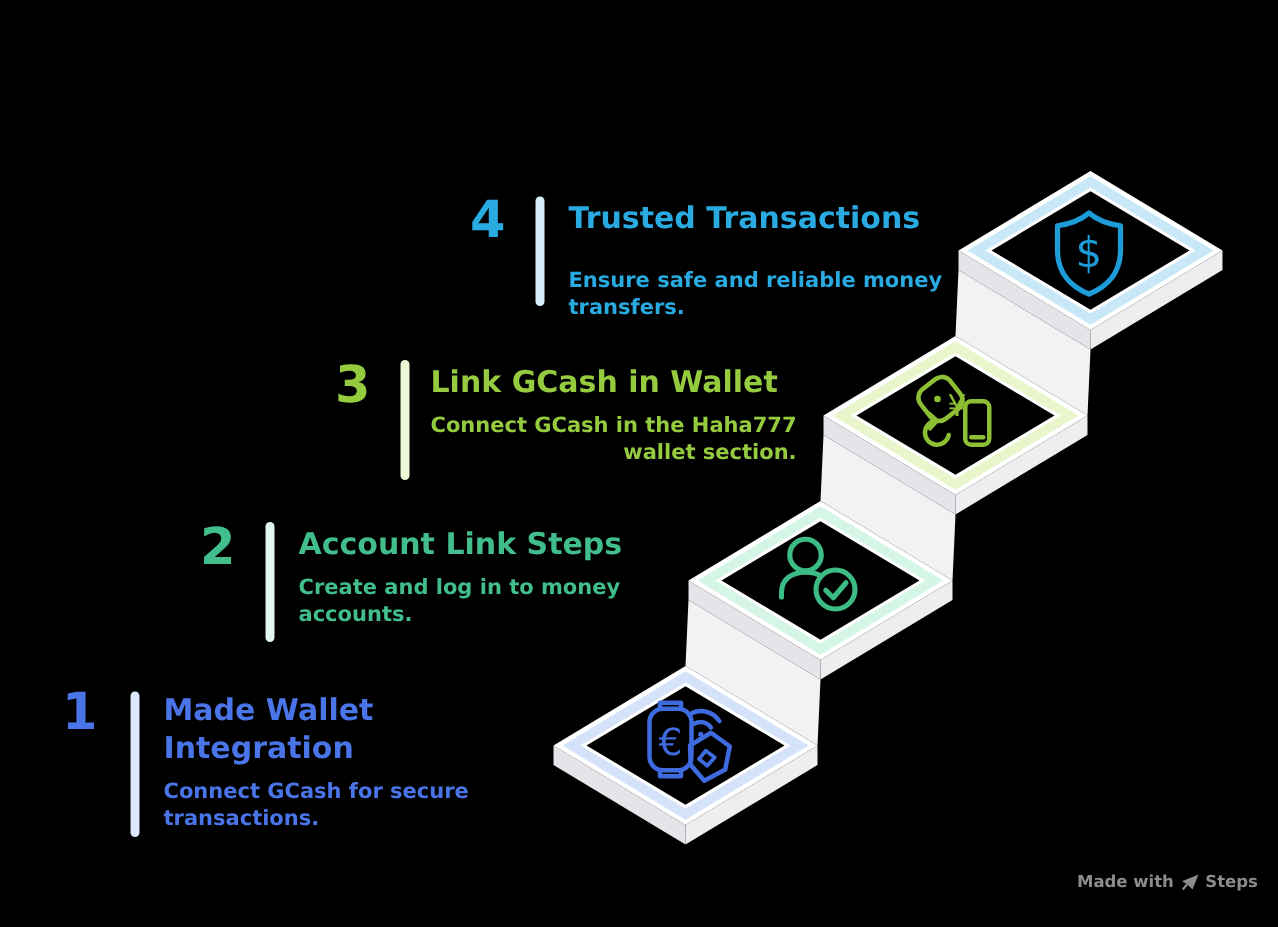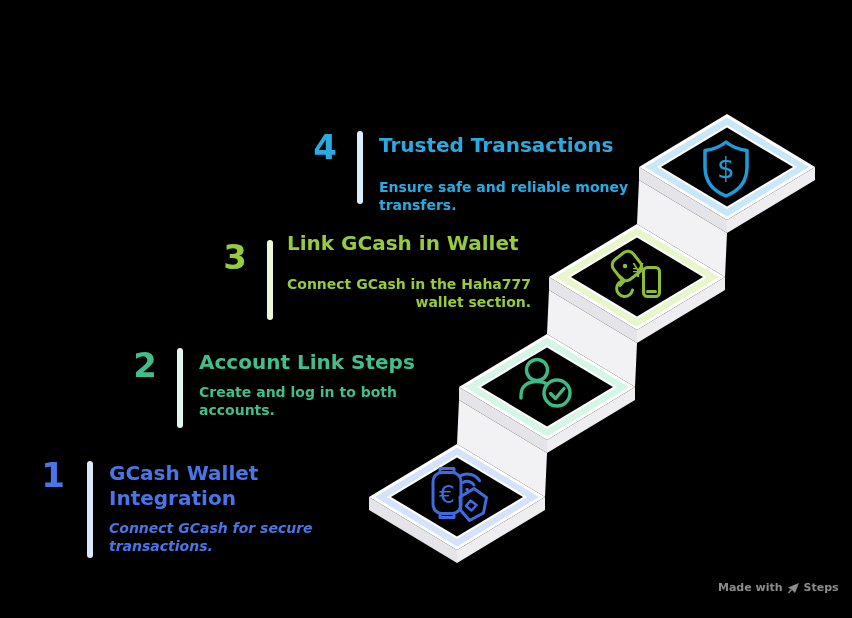--- a/index.html
+++ b/index.html
@@ -112,39 +112,39 @@
     <div class="step-num" style="left:285px;top:130px;">4</div>
     <div class="step-bar" style="left:357px;top:131px;height:73px;"></div>
     <div class="step-title" style="left:379px;top:133px;">Trusted Transactions</div>
     <div class="step-desc" style="left:379px;top:166px;margin-top:12px;">Ensure safe and reliable money
 transfers.</div>
   </div>
 
   <div class="s3">
     <div class="step-num" style="left:195px;top:240px;">3</div>
     <div class="step-bar" style="left:267px;top:240px;height:80px;"></div>
-    <div class="step-title" style="left:287px;top:231px;">Link GCash in Wallet</div>
+    <div class="step-title" style="left:287px;top:242px;">Link GCash in Wallet</div>
     <div class="step-desc" style="left:287px;top:275px;text-align:right;">Connect GCash in the Haha777
 wallet section.</div>
   </div>
 
   <div class="s2">
     <div class="step-num" style="left:105px;top:348px;">2</div>
     <div class="step-bar" style="left:177px;top:348px;height:80px;"></div>
     <div class="step-title" style="left:199px;top:350px;">Account Link Steps</div>
-    <div class="step-desc" style="left:199px;top:383px;">Create and log in to both
+    <div class="step-desc" style="left:199px;top:383px;">Create and log in to money
 accounts.</div>
   </div>
 
   <div class="s1">
     <div class="step-num" style="left:13px;top:458px;">1</div>
     <div class="step-bar" style="left:87px;top:461px;height:97px;"></div>
-    <div class="step-title" style="left:109px;top:461px;">GCash Wallet
+    <div class="step-title" style="left:109px;top:461px;">Made Wallet
 Integration</div>
-    <div class="step-desc" style="left:109px;top:519px;font-style:italic;">Connect GCash for secure
+    <div class="step-desc" style="left:109px;top:519px;">Connect GCash for secure
 transactions.</div>
   </div>
 
   <div class="watermark">
     <span>Made with</span>
     <svg width="13" height="12" viewBox="0 0 13 12">
       <path d="M1 5.5 L12 1 L8 11 L4.5 7.5 Z" fill="#8c8c8c"></path>
       <path d="M4.5 7.5 L1.5 11" stroke="#8c8c8c" stroke-width="1.4" fill="none"></path>
     </svg>
     <span>Steps</span>

